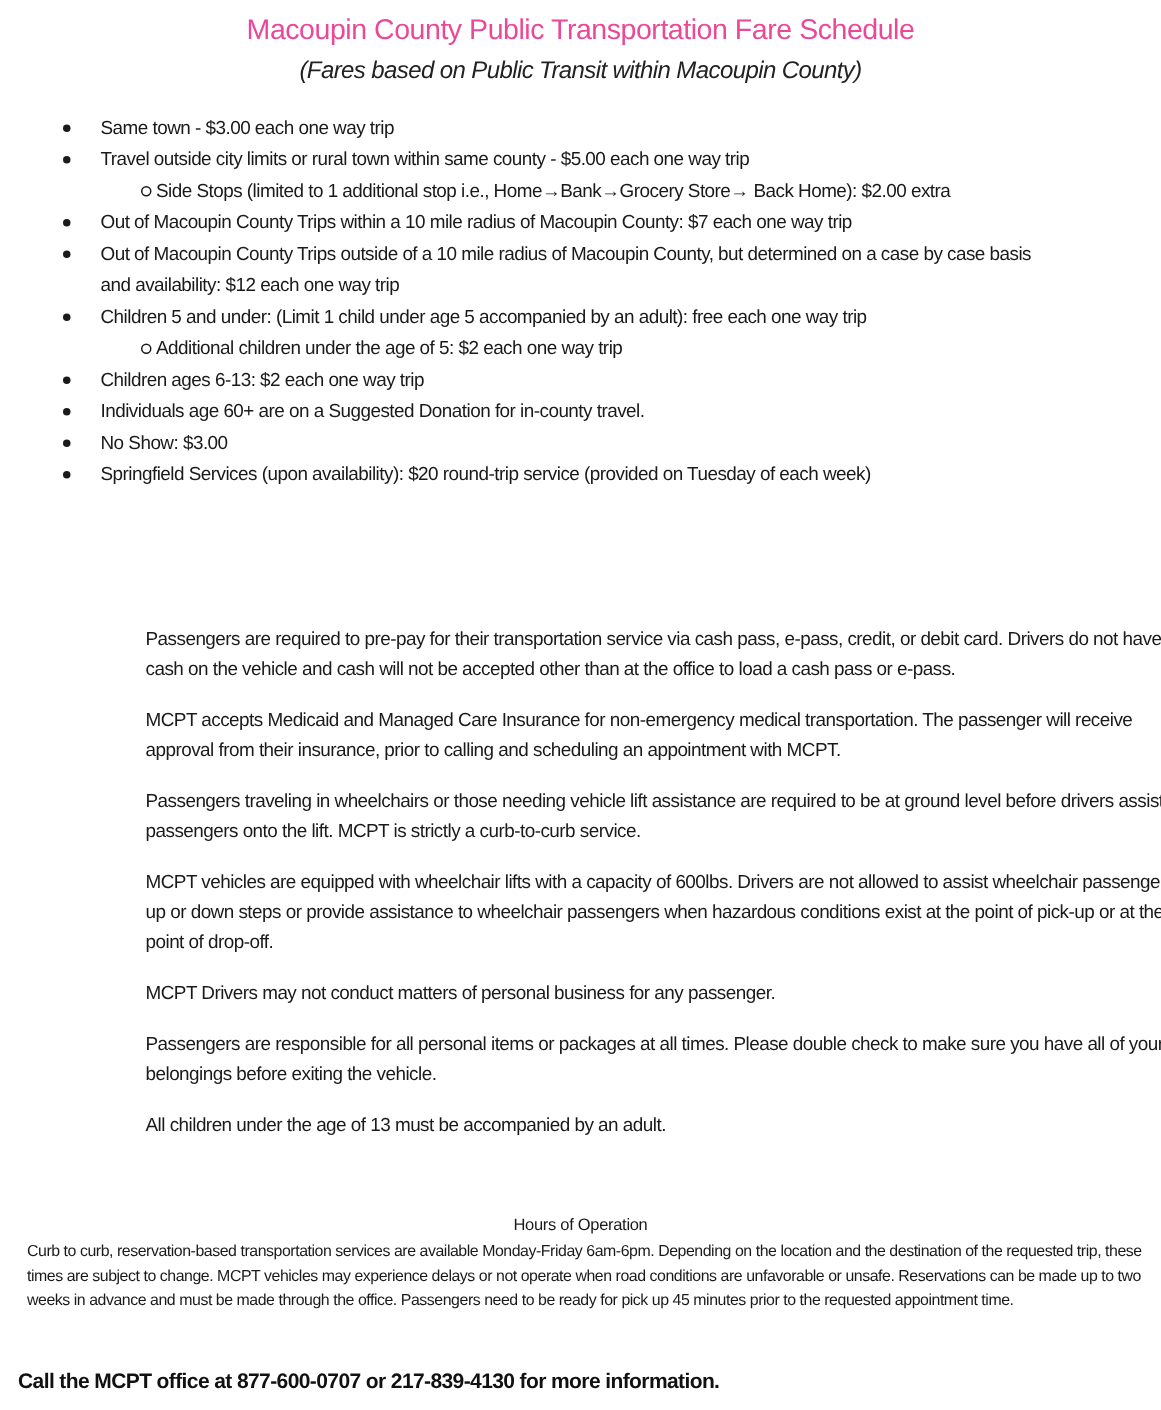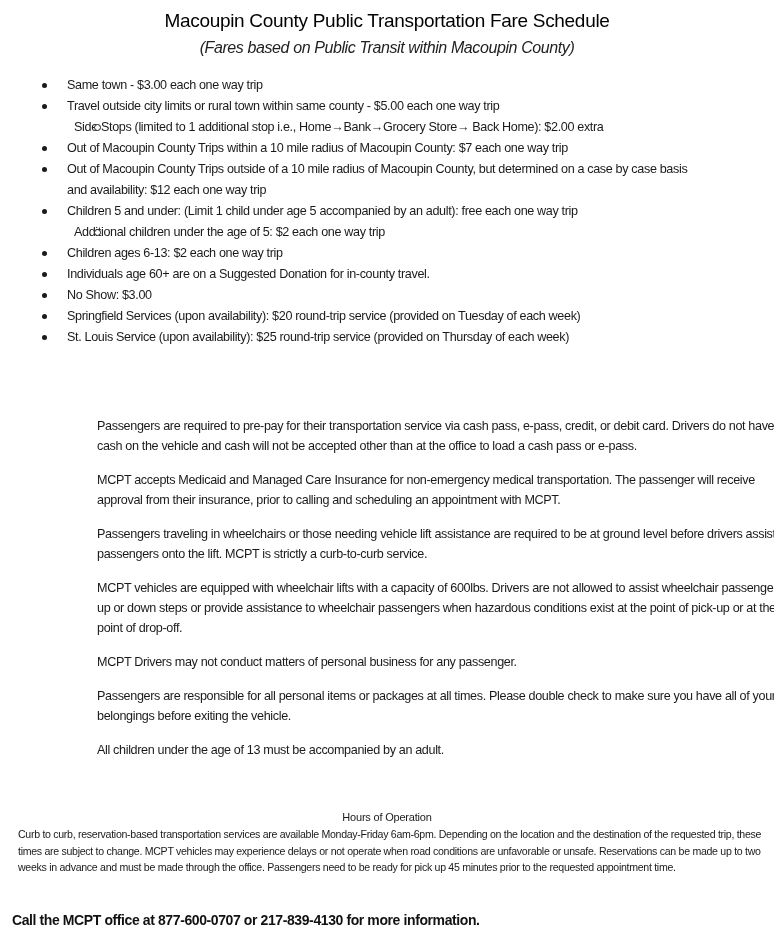--- a/index.html
+++ b/index.html
@@ -2,34 +2,34 @@
 <html><head>
   <meta charset="utf-8">
   <style>
     html, body { margin: 0; padding: 0; background: #ffffff; }
     body {
       width: 774px; height: 940px; overflow: hidden; position: relative;
       font-family: "Liberation Sans", sans-serif; color: #1a1a1a;
     }
     .title {
       position: absolute; left: 0; top: 10px; width: 774px; text-align: center;
-      font-size: 19px; letter-spacing: -0.3px; color: #000000;
+      font-size: 19px; letter-spacing: -0.3px; color: #ec4899;
     }
     .subtitle {
       position: absolute; left: 0; top: 39px; width: 774px; text-align: center;
       font-size: 16px; font-style: italic; letter-spacing: -0.4px; color: #222;
     }
     .body-text { font-size: 12.6px; letter-spacing: -0.35px; line-height: 21px; margin-left: 42px; }
     .bullets { position: absolute; left: 0; top: 75px; width: 730px; margin: 0; padding: 0; list-style: none; }
     .bullets li { position: relative; padding-left: 67px; padding-right: 10px; }
     .bullets li.l1::before {
       content: ""; position: absolute; left: 42px; top: 8px; width: 5px; height: 5px;
       border-radius: 50%; background: #1a1a1a;
     }
-    .bullets li.l2 { padding-left: 74px; }
+    .bullets li.l2 { padding-left: 104px; }
     .bullets li.l2::before {
       content: ""; position: absolute; left: 94px; top: 7px; width: 5px; height: 5px;
       border-radius: 50%; border: 1px solid #1a1a1a; background: #fff;
     }
     .bullets li.wrap { line-height: 21px; }
     .paras { position: absolute; left: 55px; width: 700px; }
     .paras p { margin: 0 0 14px 0; line-height: 20px; }
     .hours-title {
       position: absolute; left: 0; top: 811px; width: 774px; text-align: center;
       font-size: 11px; letter-spacing: -0.2px;
@@ -55,21 +55,20 @@
     <li class="l1">Travel outside city limits or rural town within same county - $5.00 each one way trip</li>
     <li class="l2">Side Stops (limited to 1 additional stop i.e., Home→Bank→Grocery Store→ Back Home): $2.00 extra</li>
     <li class="l1">Out of Macoupin County Trips within a 10 mile radius of Macoupin County: $7 each one way trip</li>
     <li class="l1 wrap" style="padding-right:20px;">Out of Macoupin County Trips outside of a 10 mile radius of Macoupin County, but determined on a case by case basis and availability: $12 each one way trip</li>
     <li class="l1">Children 5 and under: (Limit 1 child under age 5 accompanied by an adult): free each one way trip</li>
     <li class="l2">Additional children under the age of 5: $2 each one way trip</li>
     <li class="l1">Children ages 6-13: $2 each one way trip</li>
     <li class="l1">Individuals age 60+ are on a Suggested Donation for in-county travel.</li>
     <li class="l1">No Show: $3.00</li>
     <li class="l1">Springfield Services (upon availability): $20 round-trip service (provided on Tuesday of each week)</li>
-    <li class="l1">St. Louis Service (upon availability): $25 round-trip service (provided on Thursday of each week)</li>
   </ul>
 
   <div class="paras body-text" style="top:416px;">
     <p>Passengers are required to pre-pay for their transportation service via cash pass, e-pass, credit, or debit card. Drivers do not have any cash on the vehicle and cash will not be accepted other than at the office to load a cash pass or e-pass.</p>
     <p>MCPT accepts Medicaid and Managed Care Insurance for non-emergency medical transportation. The passenger will receive approval from their insurance, prior to calling and scheduling an appointment with MCPT.</p>
     <p>Passengers traveling in wheelchairs or those needing vehicle lift assistance are required to be at ground level before drivers assist passengers onto the lift. MCPT is strictly a curb-to-curb service.</p>
     <p>MCPT vehicles are equipped with wheelchair lifts with a capacity of 600lbs. Drivers are not allowed to assist wheelchair passengers up or down steps or provide assistance to wheelchair passengers when hazardous conditions exist at the point of pick-up or at the point of drop-off.</p>
     <p>MCPT Drivers may not conduct matters of personal business for any passenger.</p>
     <p>Passengers are responsible for all personal items or packages at all times. Please double check to make sure you have all of your belongings before exiting the vehicle.</p>
     <p>All children under the age of 13 must be accompanied by an adult.</p>

